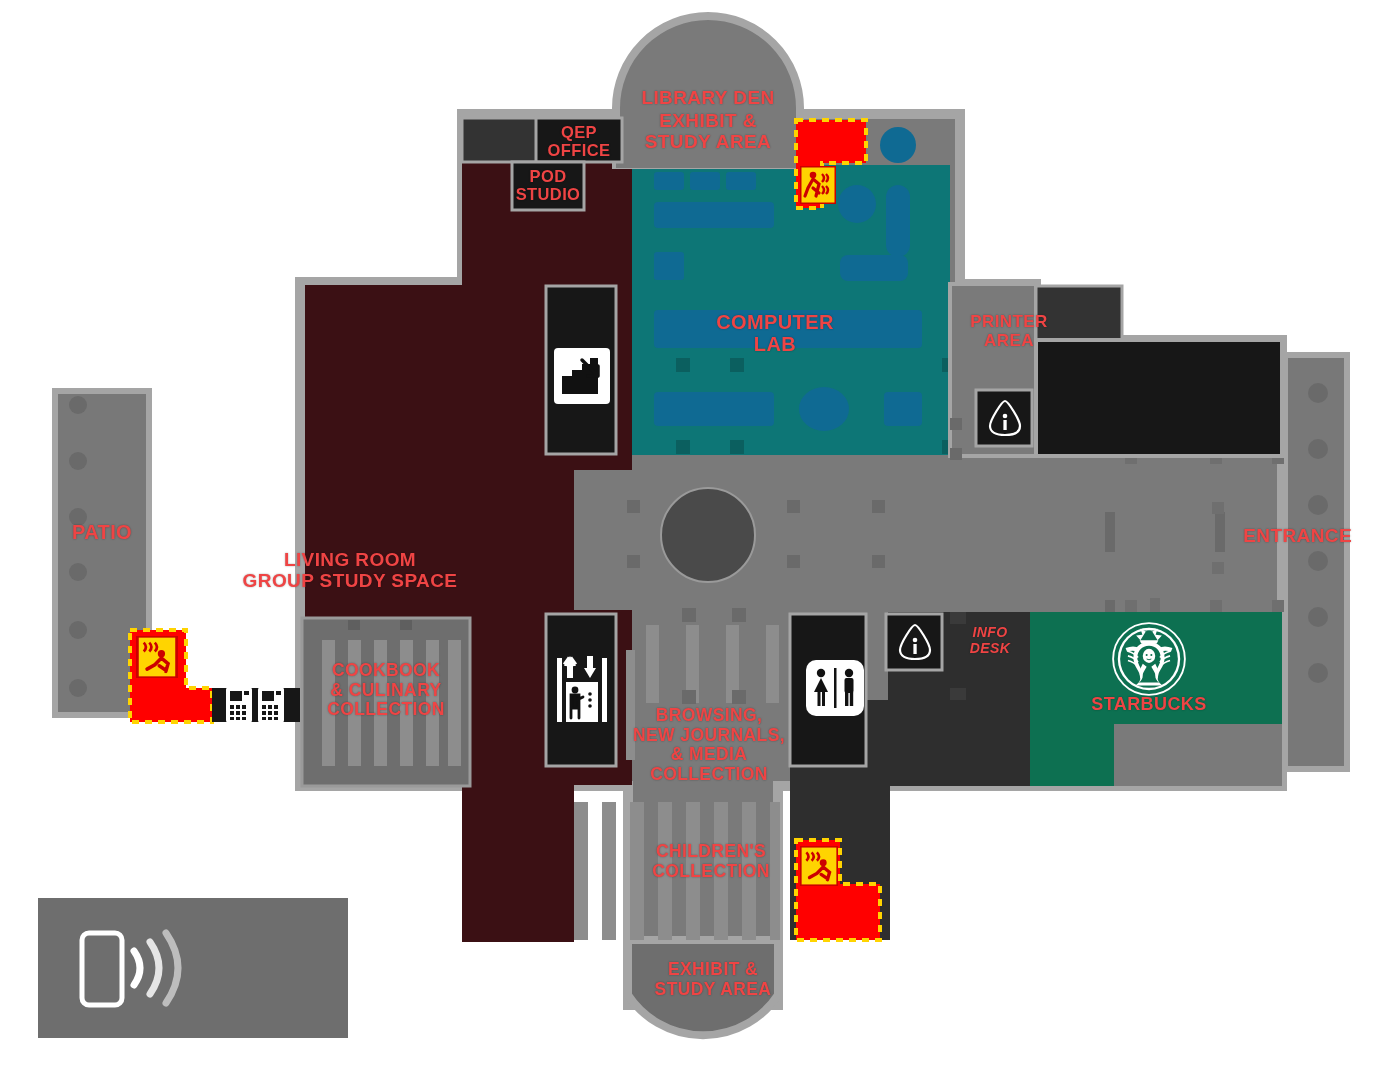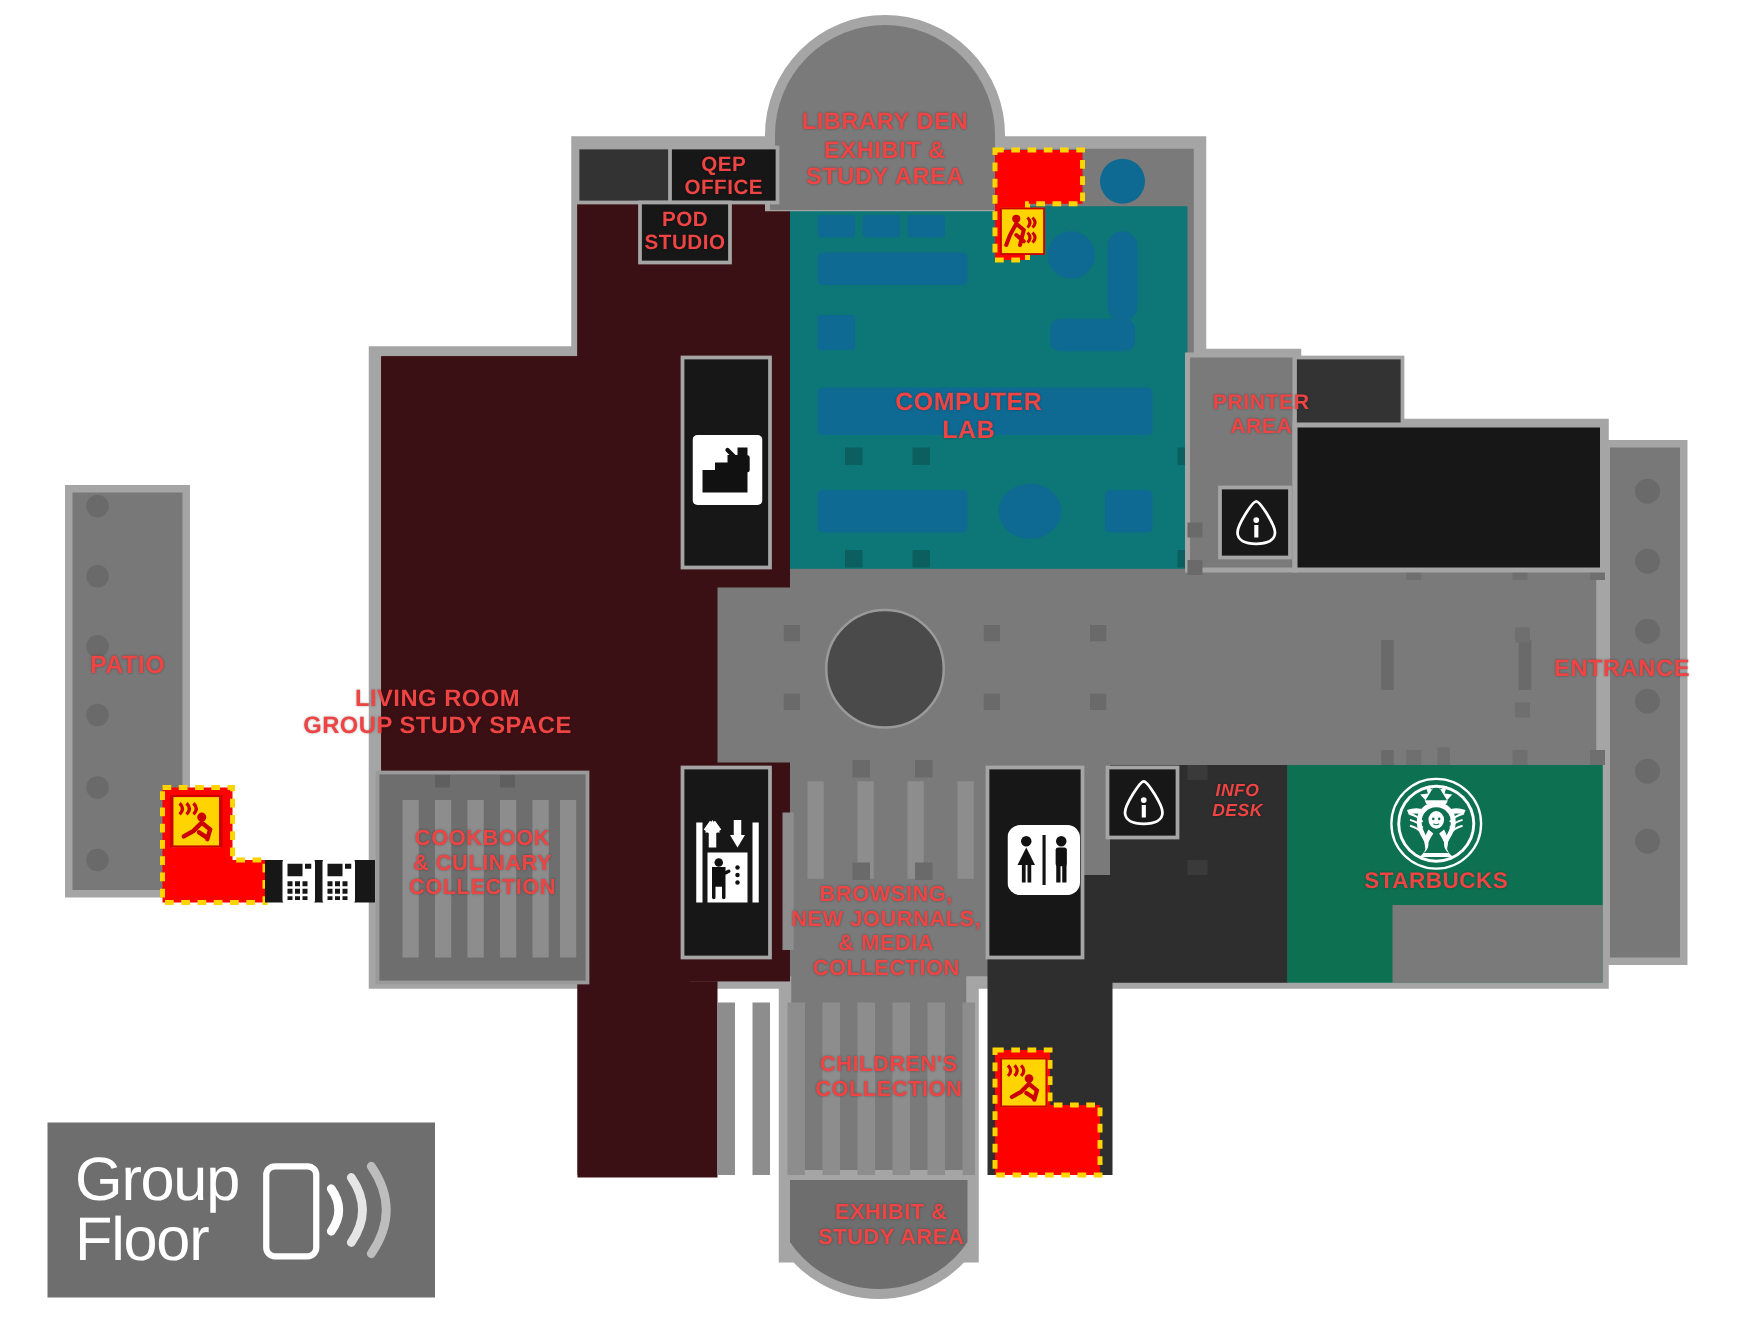--- a/index.html
+++ b/index.html
@@ -398,24 +398,20 @@
 &amp; MEDIA
 COLLECTION</div>
 
   <div class="lbl" style="left:630px;top:842px;width:162px;font-size:17.5px;">CHILDREN'S
 COLLECTION</div>
 
   <div class="lbl" style="left:632px;top:960px;width:162px;font-size:17.5px;">EXHIBIT &amp;
 STUDY AREA</div>
 
   <div class="legend">
-    <div class="legend-text">
-      <div>Group</div>
-      <div>Floor</div>
-    </div>
     <div class="legend-icon">
       <svg width="108" height="90" viewBox="0 0 108 90">
         <rect x="4" y="10" width="40" height="72" rx="7" fill="none" stroke="#ffffff" stroke-width="5"></rect>
         <path d="M56 28 q12 17 0 34" fill="none" stroke="#ffffff" stroke-width="7" stroke-linecap="round"></path>
         <path d="M72 19 q18 26 0 52" fill="none" stroke="#ffffff" stroke-width="7" stroke-linecap="round" opacity="0.82"></path>
         <path d="M88 10 q24 35 0 70" fill="none" stroke="#ffffff" stroke-width="7" stroke-linecap="round" opacity="0.55"></path>
       </svg>
     </div>
   </div>
 

